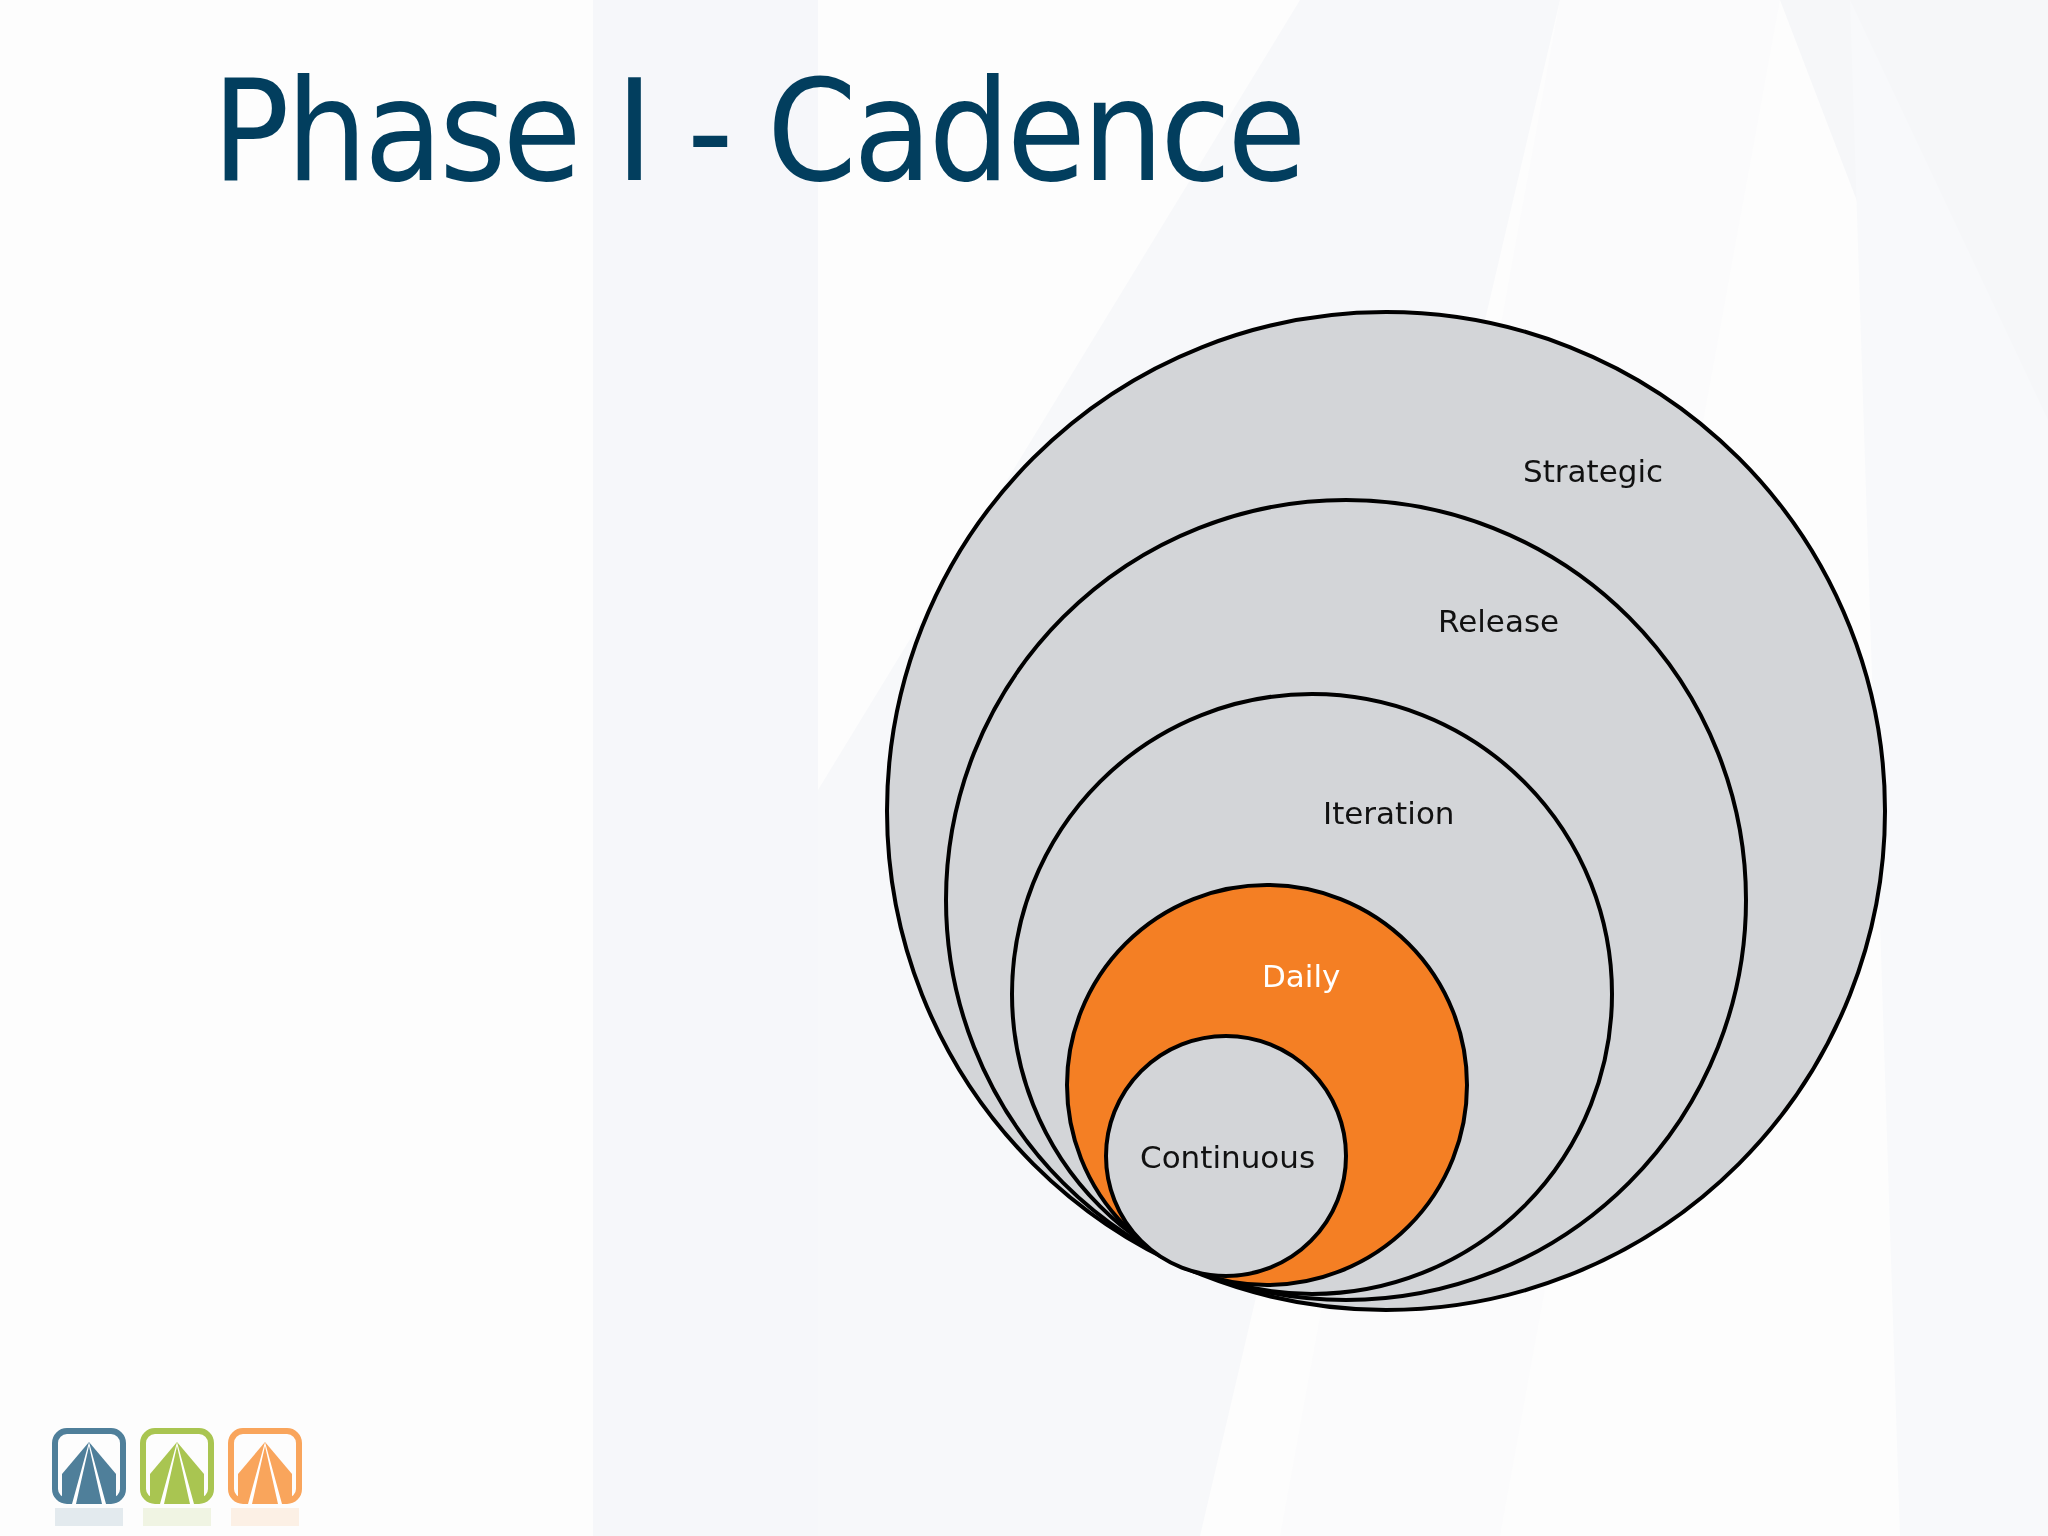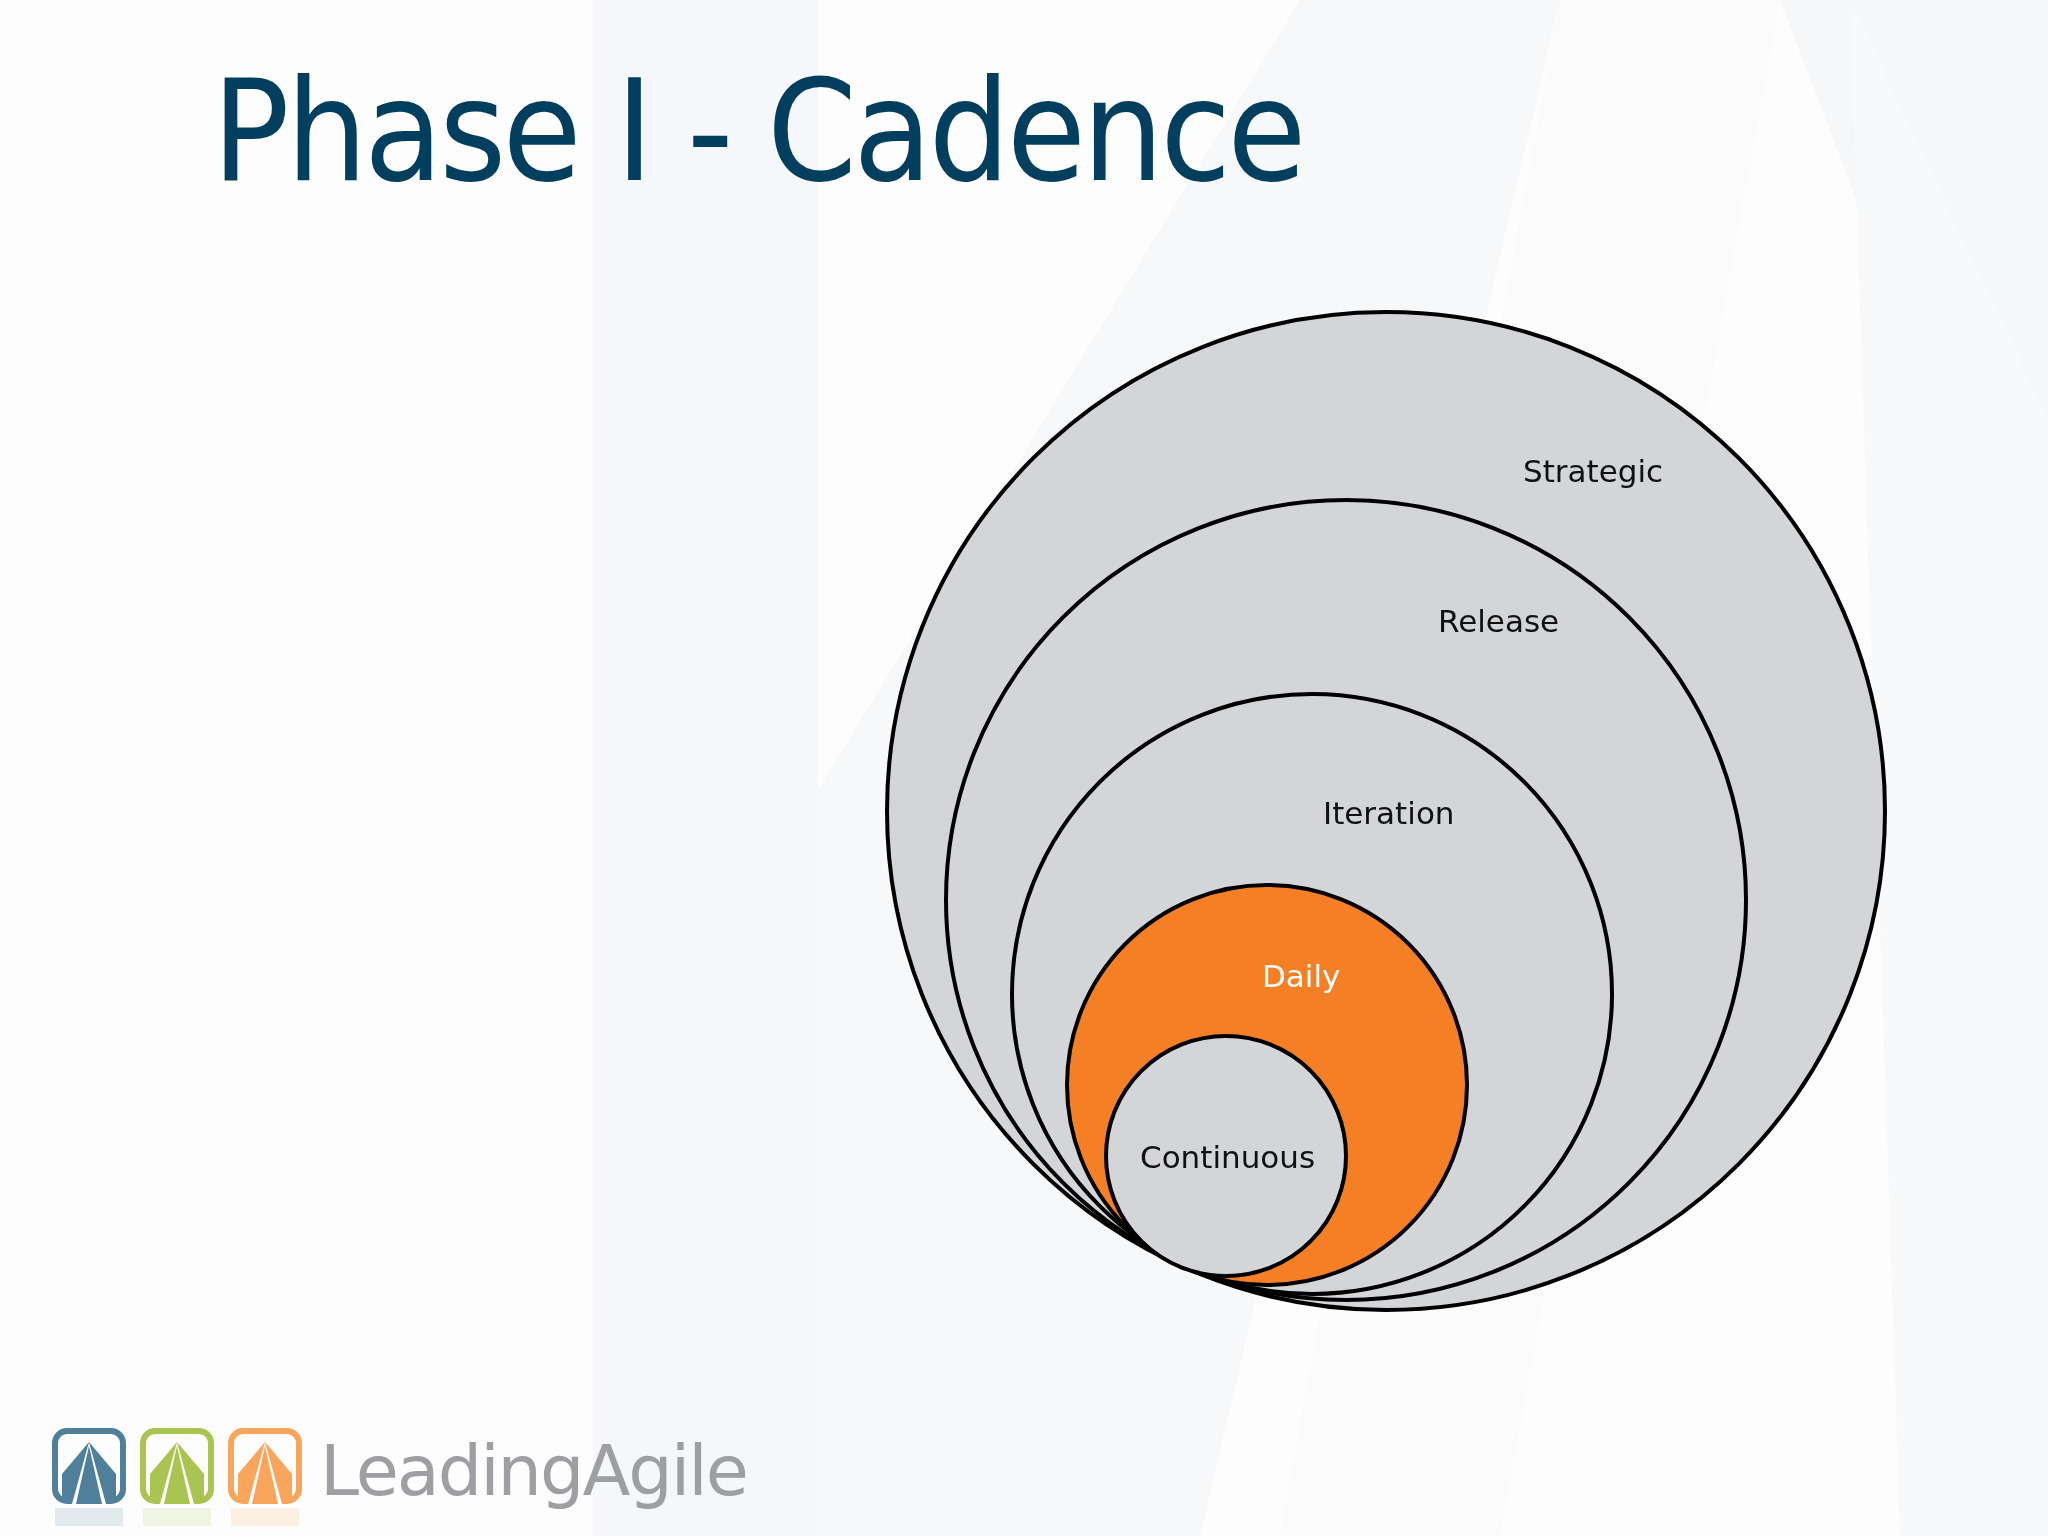--- a/index.html
+++ b/index.html
@@ -70,14 +70,13 @@
     </svg>
   </div>
   <div class="logo-icon">
     <svg width="74" height="100" viewBox="0 0 74 100">
       <rect x="3" y="3" width="68" height="70" rx="12" fill="none" stroke="#f9a55c" stroke-width="6"></rect>
       <polygon points="37,14 10,46 10,72 64,72 64,46" fill="#f9a55c"></polygon>
       <polygon points="37,14 20,76 24,76 37,18 50,76 54,76" fill="#ffffff"></polygon>
       <rect x="3" y="80" width="68" height="18" fill="#f9a55c" opacity="0.15"></rect>
     </svg>
   </div>
-  <span class="logo-word">LeadingAgile</span>
 </div>
 
 </body></html>

